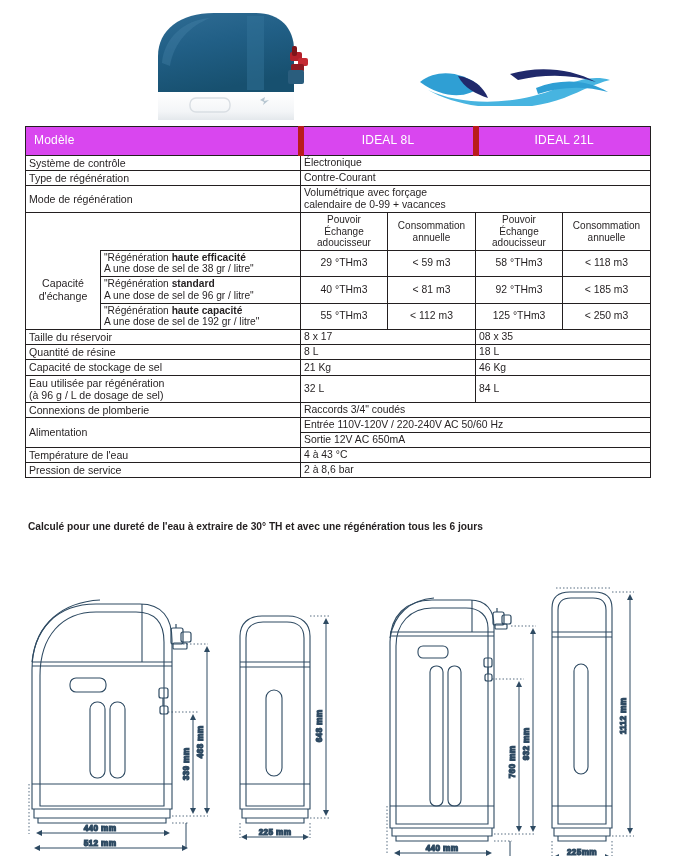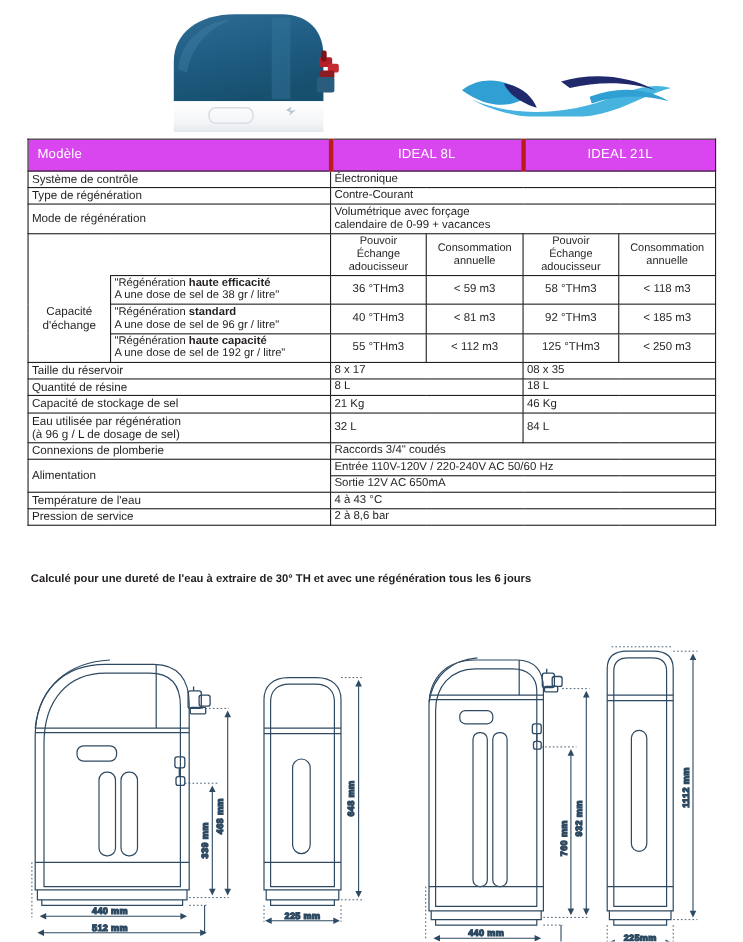--- a/index.html
+++ b/index.html
@@ -60,21 +60,21 @@
     background:#d946ef;
     color:#ffffff;
     border:1px solid #22a5cc;
     font-size:12px;
     height:26px;
     font-weight:normal;
     letter-spacing:.2px;
   }
   .thead td.mdl{text-align:left;padding-left:8px;}
   .thead td.prod{text-align:center;}
-  .thead td.sep{border-left:4px solid #b91c1c;margin-top:36px;}
+  .thead td.sep{border-left:6px solid #b91c1c;margin-top:36px;}
   td.lbl{
     text-align:left;padding-left:6px;
     font-size:10.6px;
   }
   td.ctr{text-align:left;}
   td.sub{
     text-align:center;font-size:10px;line-height:1.18;padding:2px 1px;
   }
   td.desc{
     text-align:left;font-size:10.2px;line-height:1.2;padding-left:4px;
@@ -204,21 +204,21 @@
 
     <tr>
       <td class="caplab" rowspan="3" style="border-top:none;">
         <div>Capacité</div>
         <div>d'échange</div>
       </td>
       <td class="desc">
         <div><span>"Régénération </span><span class="nb">haute efficacité</span></div>
         <div>A une dose de sel de 38 gr / litre"</div>
       </td>
-      <td class="val">36 °THm3</td>
+      <td class="val">29 °THm3</td>
       <td class="val">&lt; 59 m3</td>
       <td class="val">58 °THm3</td>
       <td class="val">&lt; 118 m3</td>
     </tr>
 
     <tr>
       <td class="desc">
         <div><span>"Régénération </span><span class="nb">standard</span></div>
         <div>A une dose de sel de 96 gr / litre"</div>
       </td>

